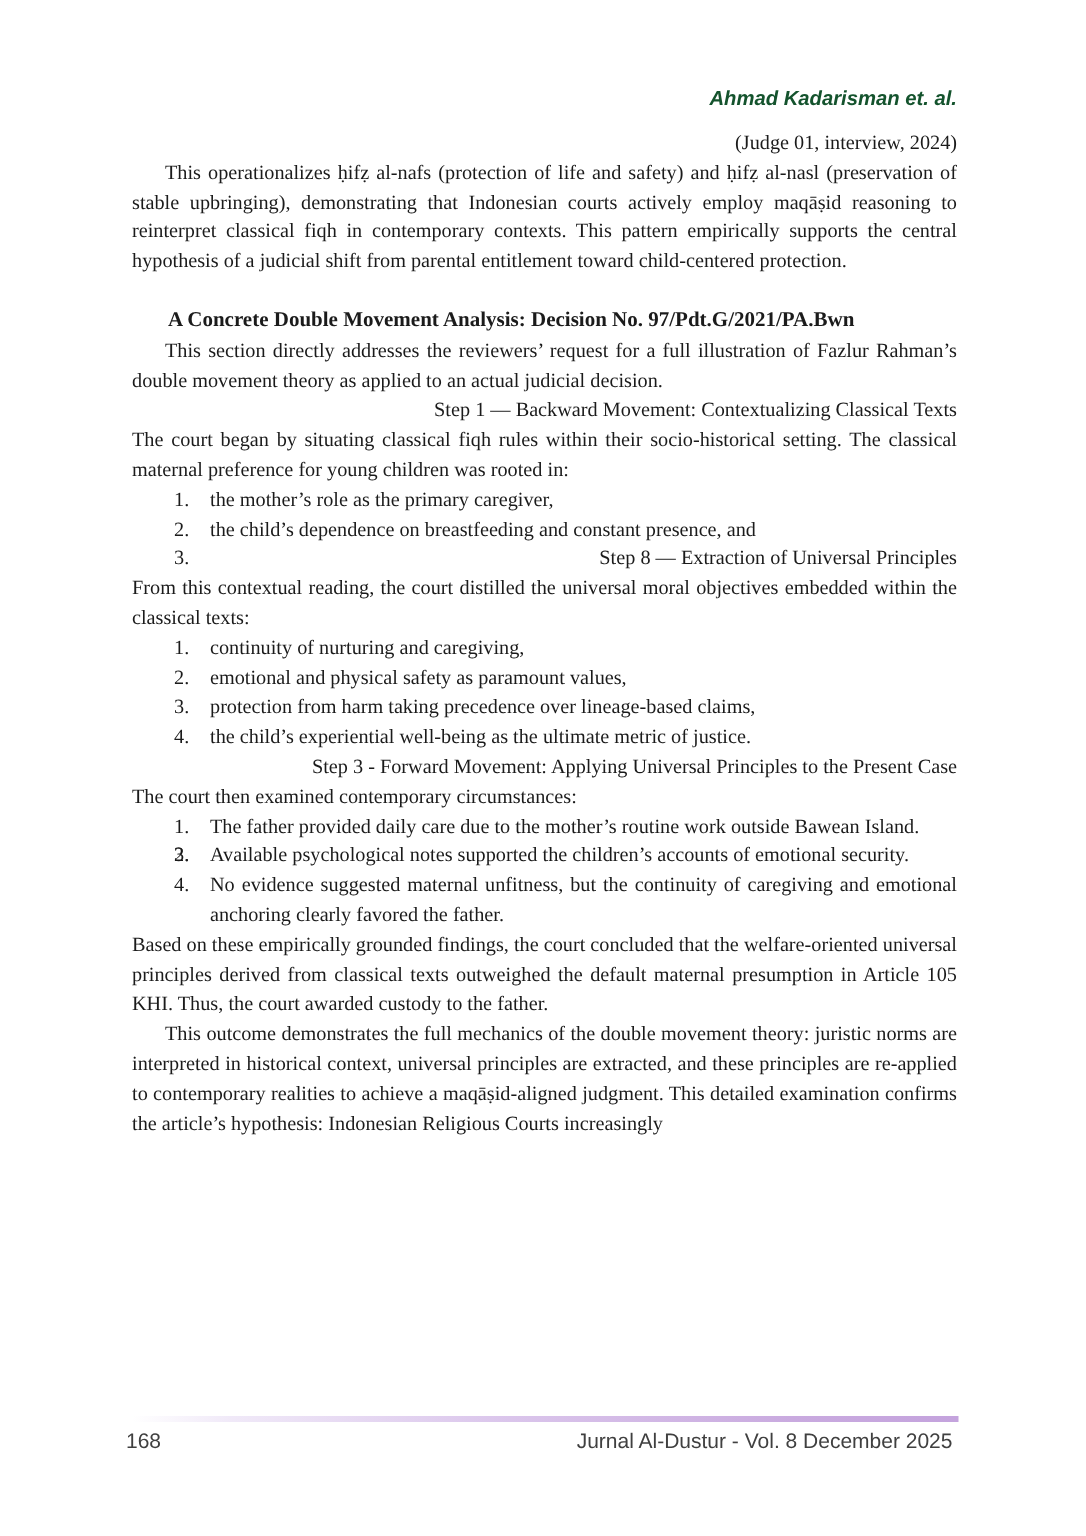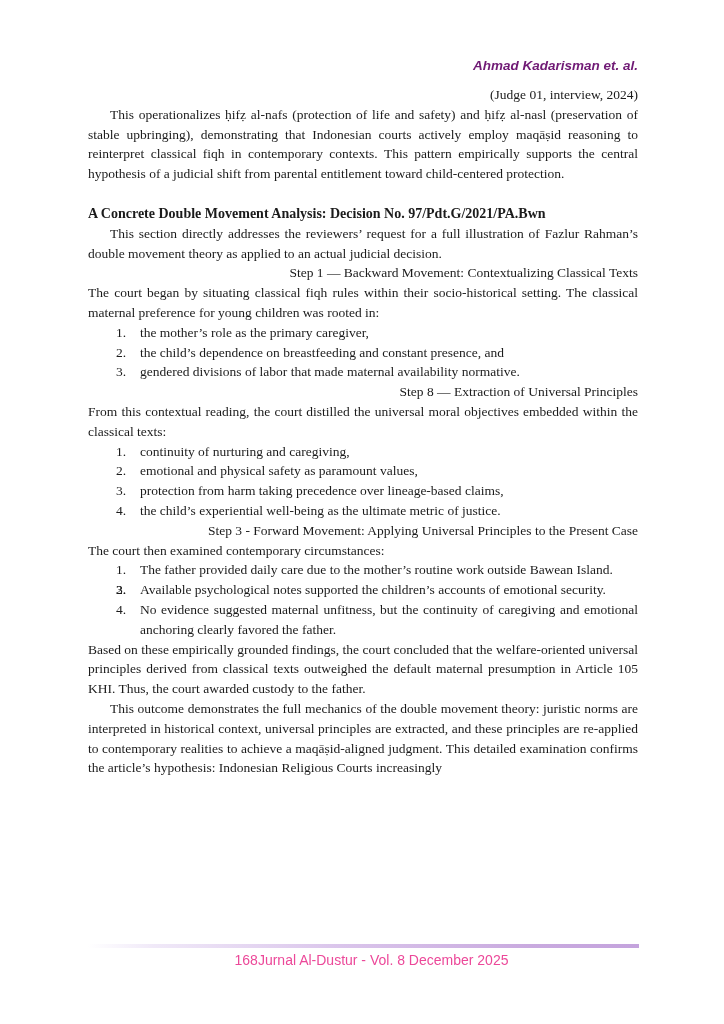--- a/index.html
+++ b/index.html
@@ -13,78 +13,78 @@
     position: absolute;
     left: 88px; top: 57px;
     width: 550px;
   }
   .page-header {
     text-align: right;
     font-family: "Liberation Sans", "DejaVu Sans", sans-serif;
     font-size: 13.5px;
     font-style: italic;
     font-weight: 700;
-    color: #701a75;
+    color: #14532d;
     line-height: 17px;
     margin-bottom: 11px;
   }
   .doc {
     font-size: 13.5px;
     line-height: 19.8px;
     color: #1b1b1b;
     text-align: justify;
   }
-  .doc .heading { font-weight: 700; font-size: 14px; text-align: left; }
+  .doc .heading { font-weight: 700; font-size: 14px; text-align: left; margin-left: 24px; }
   .doc .line { text-align: right; }
   .doc .indent { text-indent: 22px; }
   .doc .spacer { height: 20px; }
   .doc .it { }
   .li { position: relative; padding-left: 52px; text-align: justify; }
   .li .num { position: absolute; left: 28px; }
   .footer-rule {
     position: absolute;
     top: 944px; left: 88px;
     width: 551px; height: 3.5px;
     background: linear-gradient(90deg,
       rgba(255,255,255,0) 0%,
       rgba(206,182,232,0.30) 12%,
       rgba(203,173,227,0.70) 45%,
       #c9aadf 80%,
       #c4a3dd 100%);
   }
   .page-footer {
     position: absolute;
-    top: 952px; left: 96px;
+    top: 952px; left: 84px;
     width: 551px;
     display: flex;
-    justify-content: center;
+    justify-content: space-between;
     align-items: baseline;
     font-family: "Liberation Sans", "DejaVu Sans", sans-serif;
     font-size: 14px;
-    color: #ec4899;
+    color: #404040;
   }
 </style>
 </head>
 <body>
 
 <div class="page">
   <div class="page-header">
     <span>Ahmad Kadarisman et. al.</span>
   </div>
   <div class="doc">
       <div class="line indent"><span>(Judge 01, interview, 2024)</span></div>
       <div class="para indent"><span>This operationalizes </span><span class="it">ḥifẓ al-nafs</span><span> (protection of life and safety) and </span><span class="it">ḥifẓ al-nasl</span><span> (preservation of stable upbringing), demonstrating that Indonesian courts actively employ maqāṣid reasoning to reinterpret classical fiqh in contemporary contexts. This pattern empirically supports the central hypothesis of a judicial shift from parental entitlement toward child-centered protection.</span></div>
       <div class="spacer"></div>
       <div class="heading"><span>A Concrete Double Movement Analysis: Decision No. 97/Pdt.G/2021/PA.Bwn</span></div>
       <div class="para indent"><span>This section directly addresses the reviewers’ request for a full illustration of Fazlur Rahman’s double movement theory as applied to an actual judicial decision.</span></div>
       <div class="line"><span>Step 1 — Backward Movement: Contextualizing Classical Texts</span></div>
       <div class="para"><span>The court began by situating classical fiqh rules within their socio-historical setting. The classical maternal preference for young children was rooted in:</span></div>
       <div class="li"><span class="num">1.</span><span>the mother’s role as the primary caregiver,</span></div>
       <div class="li"><span class="num">2.</span><span>the child’s dependence on breastfeeding and constant presence, and</span></div>
-      <div class="li"><span class="num">3.</span><span>gendered divisions of labor that made maternal availability normative.</span></div>
+      <div class="li"><span class="num">3.</span></div>
       <div class="line"><span>Step 8 — Extraction of Universal Principles</span></div>
       <div class="para"><span>From this contextual reading, the court distilled the universal moral objectives embedded within the classical texts:</span></div>
       <div class="li"><span class="num">1.</span><span>continuity of nurturing and caregiving,</span></div>
       <div class="li"><span class="num">2.</span><span>emotional and physical safety as paramount values,</span></div>
       <div class="li"><span class="num">3.</span><span>protection from harm taking precedence over lineage-based claims,</span></div>
       <div class="li"><span class="num">4.</span><span>the child’s experiential well-being as the ultimate metric of justice.</span></div>
       <div class="line"><span>Step 3 - Forward Movement: Applying Universal Principles to the Present Case</span></div>
       <div class="para"><span>The court then examined contemporary circumstances:</span></div>
       <div class="li"><span class="num">1.</span><span>The father provided daily care due to the mother’s routine work outside Bawean Island.</span></div>
       <div class="li"><span class="num">2.</span></div>

